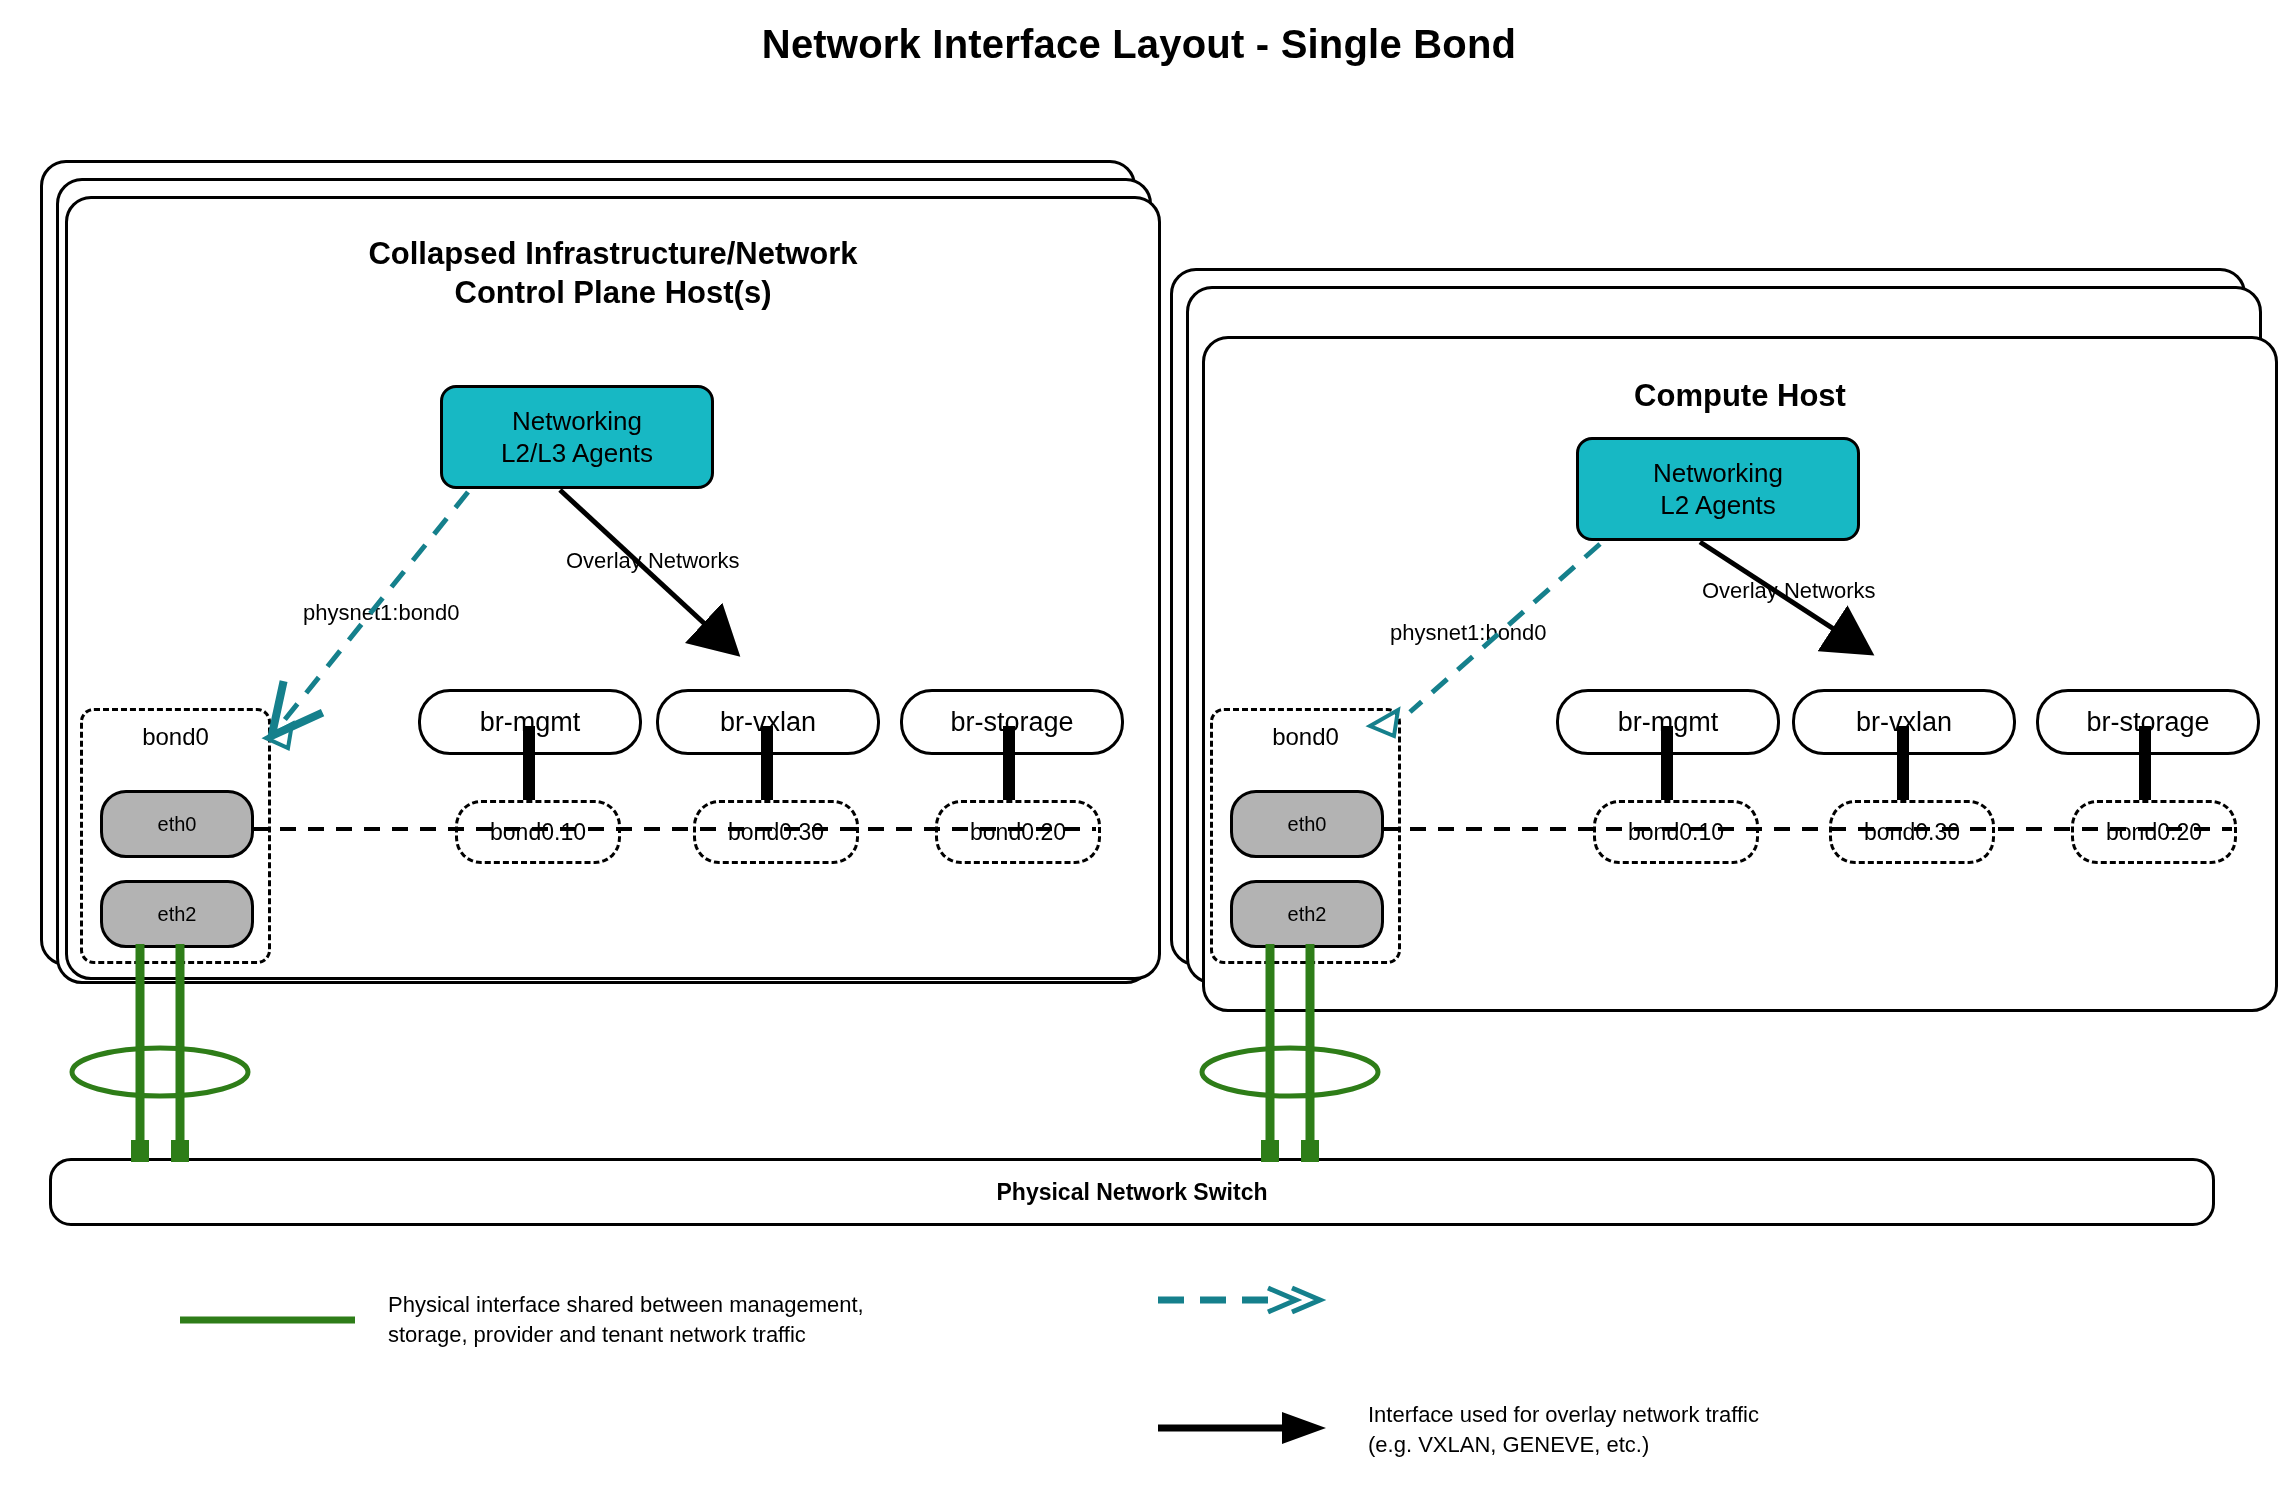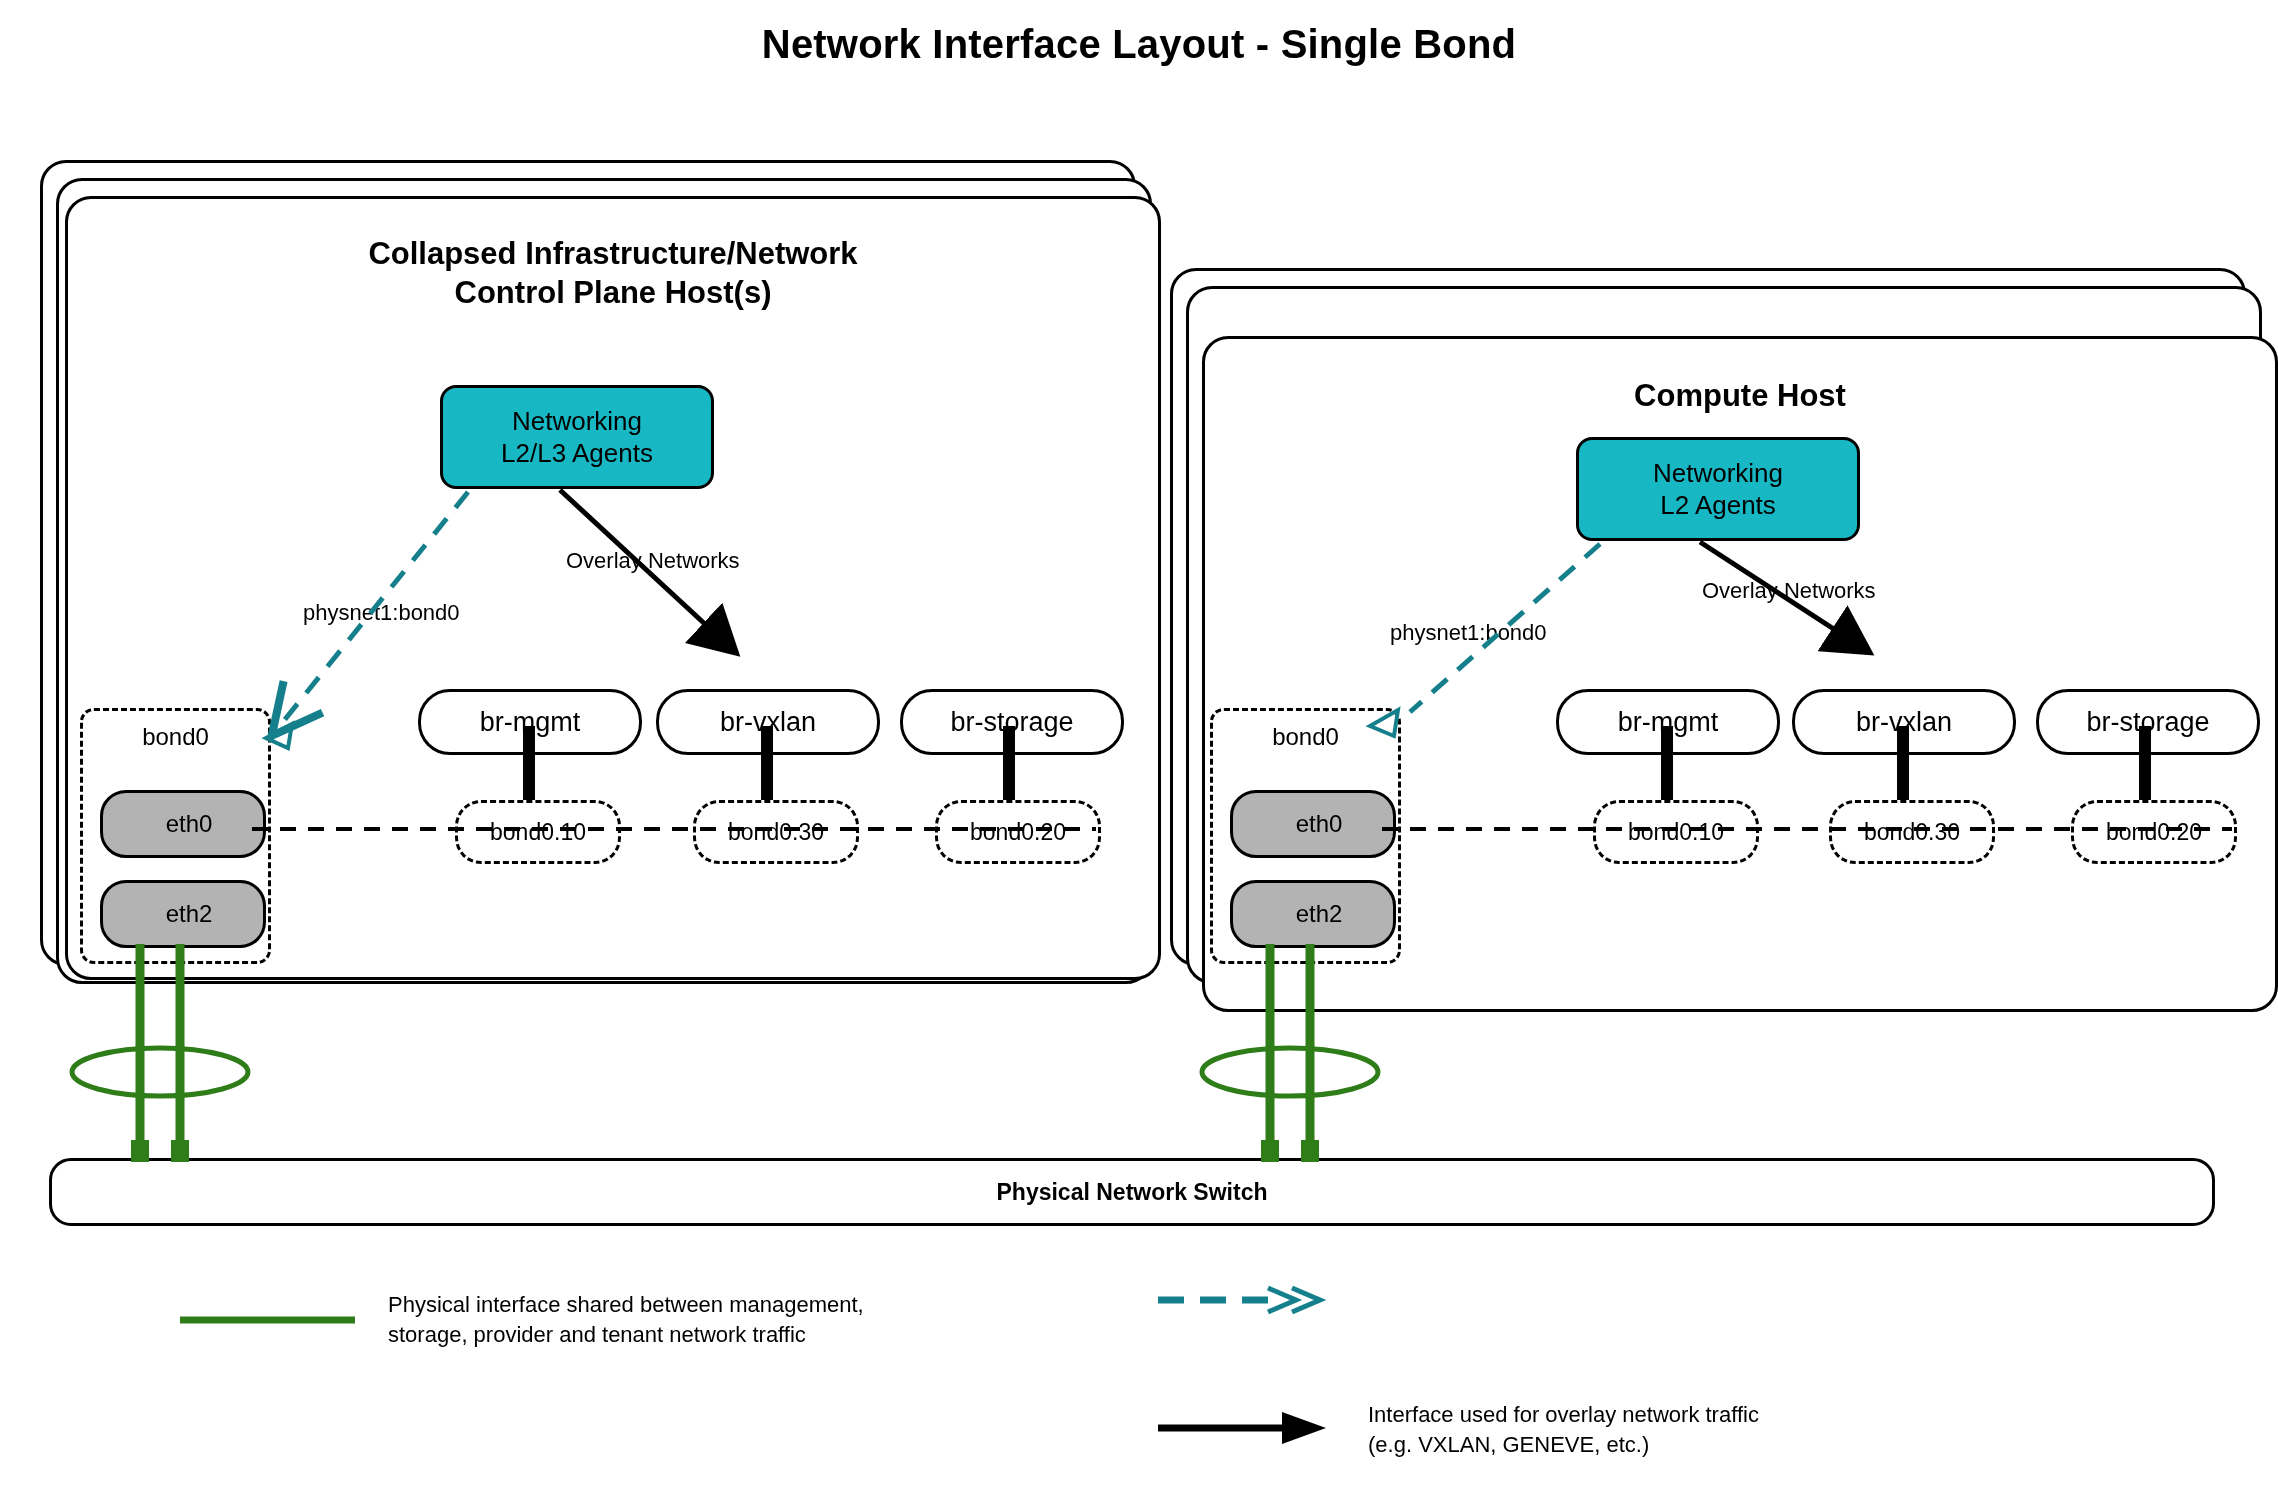--- a/index.html
+++ b/index.html
@@ -104,22 +104,21 @@
     text-align: center;
     font-size: 24px;
   }
   .nic {
     background: #b3b3b3;
     border: 3px solid #000;
     border-radius: 26px;
     display: flex;
     align-items: center;
     justify-content: center;
-    font-size: 24px;
-    padding-left: 12px;
+    font-size: 20px;
   }
 
   
   .switch-bar {
     border: 3px solid #000;
     border-radius: 22px;
     background: #ffffff;
     display: flex;
     align-items: center;
     justify-content: center;

